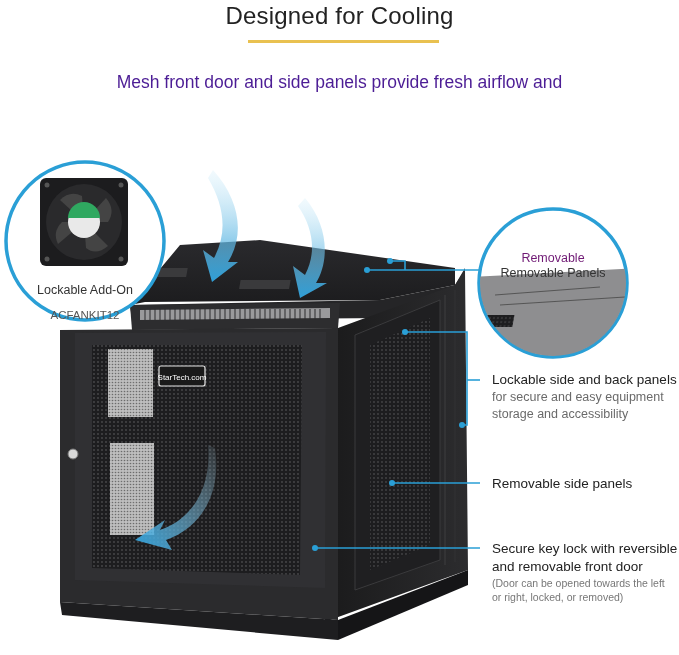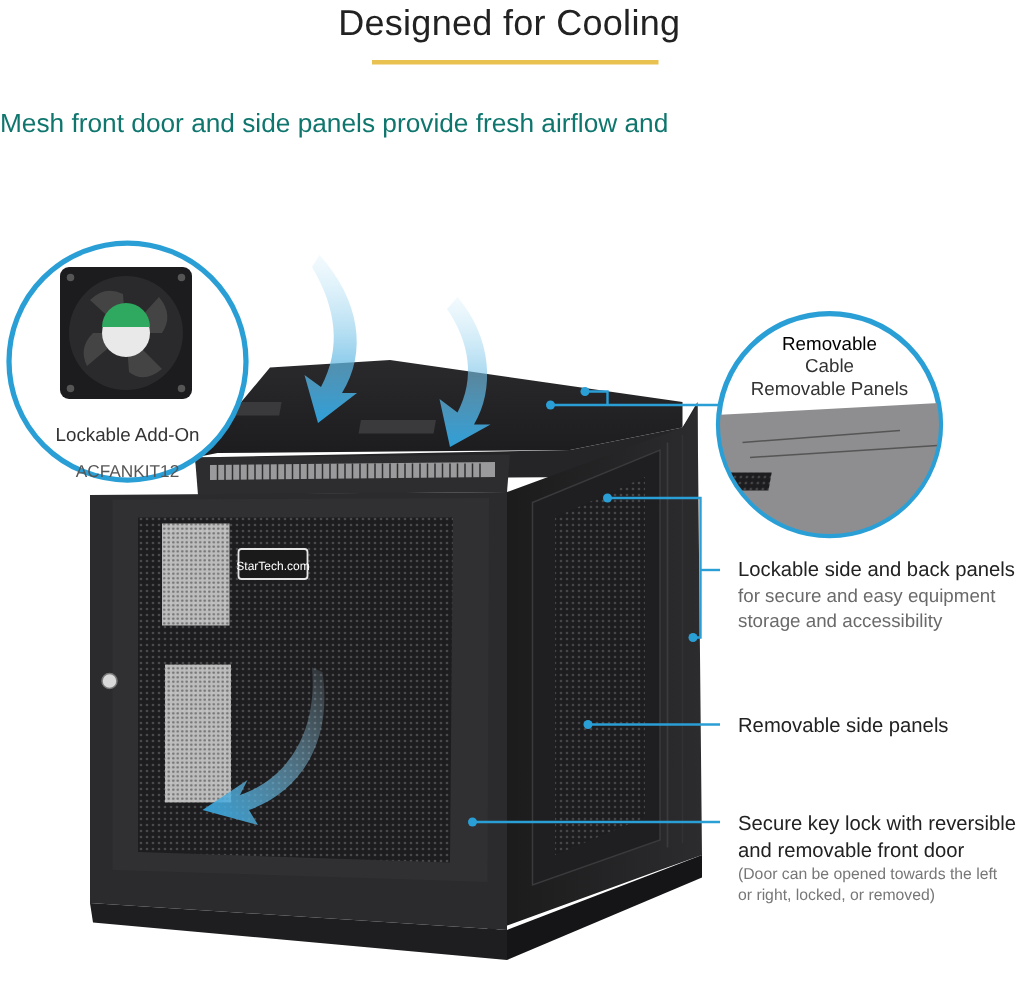--- a/index.html
+++ b/index.html
@@ -4,22 +4,22 @@
 <style>
   * { box-sizing: border-box; margin: 0; padding: 0; }
   html, body { width: 679px; height: 655px; background: #ffffff; overflow: hidden; }
   body { position: relative; font-family: "DejaVu Sans", "Liberation Sans", sans-serif; color: #2b2b2b; }
 
   .title { position: absolute; top: 0; left: 0; width: 679px; text-align: center;
     font-size: 24px; font-weight: 300; color: #222; letter-spacing: 0.2px; top: 2px;
     font-family: "Liberation Sans", sans-serif; }
   .title-underline { position: absolute; left: 248px; top: 40px; width: 191px; height: 3px; background: #e9c150; }
 
-  .subtitle { position: absolute; top: 70px; left: 0; width: 679px; text-align: left;
-    font-size: 17.5px; line-height: 25px; color: #0f766e; font-family: "Liberation Sans", sans-serif; }
+  .subtitle { position: absolute; top: 70px; left: 0; width: 679px; text-align: center;
+    font-size: 17.5px; line-height: 25px; color: #4c1d95; font-family: "Liberation Sans", sans-serif; }
 
   .scene { position: absolute; left: 0; top: 0; width: 679px; height: 655px; }
 
   .callout { position: absolute; font-family: "Liberation Sans", sans-serif; color: #222; }
   .callout .main { font-size: 13.5px; line-height: 18px; color: #222; }
   .callout .sub { font-size: 12.5px; line-height: 17px; color: #6a6a6a; }
   .callout .small { font-size: 10.5px; line-height: 14px; color: #777; }
 
   .circle-label { position: absolute; text-align: center; font-family: "Liberation Sans", sans-serif; }
 </style>
@@ -186,22 +186,21 @@
     <circle cx="315" cy="548" r="3"></circle>
   </g>
 </svg>
 
 <div class="circle-label" style="left:20px; top:283px; width:130px;">
   <div style="font-size:12.5px; color:#333; line-height:15px;">Lockable Add-On</div>
   <div style="font-size:11.5px; color:#555; line-height:15px;margin-top:10px;">ACFANKIT12</div>
 </div>
 
 <div class="circle-label" style="left:483px; top:222px; width:140px;">
-  <div style="font-size:12.5px; color:#000000; line-height:15px;">Removable</div>
-  <div style="font-size:12.5px; color:#333; line-height:15px;">Cable</div>
+  <div style="font-size:12.5px; color:#701a75; line-height:15px;margin-top:29px;">Removable</div>
   <div style="font-size:12.5px; color:#333; line-height:15px;">Removable Panels</div>
 </div>
 
 <div class="callout" style="left:492px; top:371px; width:190px;">
   <div class="main">Lockable side and back panels</div>
   <div class="sub">for secure and easy equipment</div>
   <div class="sub">storage and accessibility</div>
 </div>
 
 <div class="callout" style="left:492px; top:475px; width:190px;">

